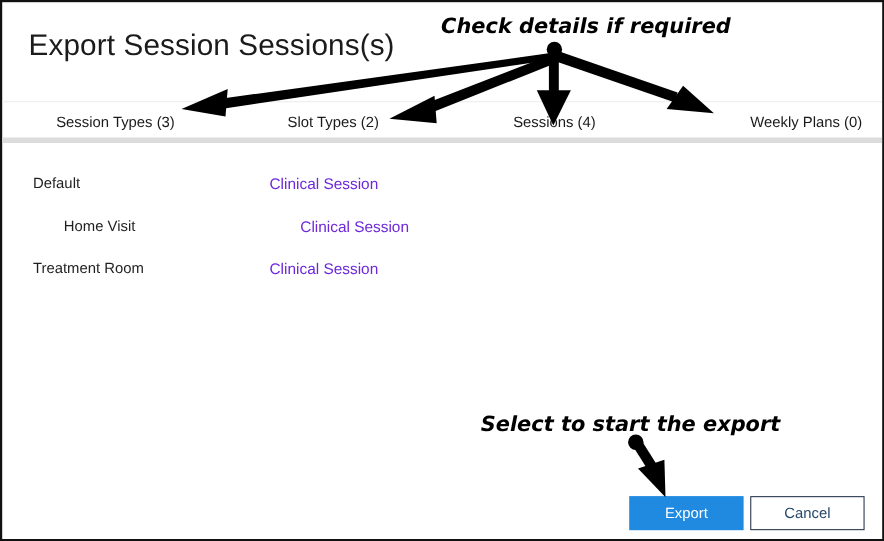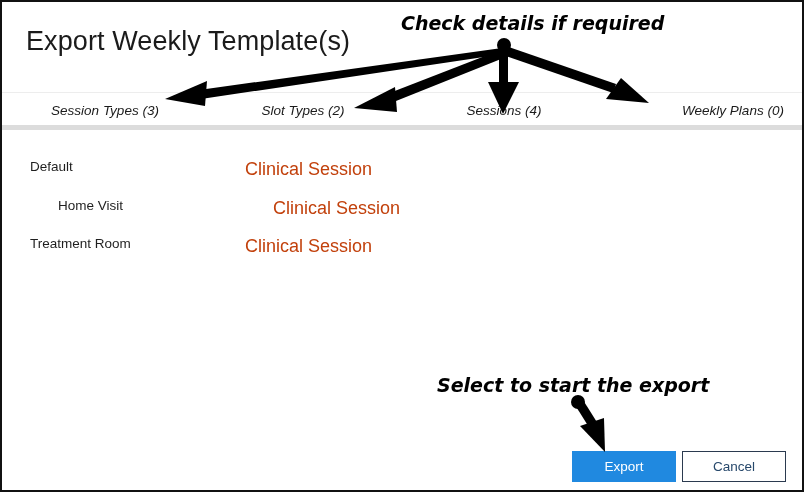--- a/index.html
+++ b/index.html
@@ -52,21 +52,20 @@
   }
   .tab {
     position: absolute;
     top: 8px;
     transform: translateX(-50%);
     font-size: 13.5px;
     color: #1b1b1b;
     white-space: nowrap;
     cursor: pointer;
     padding: 2px 4px;
-    font-style: italic;
   }
   .tab-sep {
     position: absolute;
     left: 0;
     top: 123px;
     width: 100%;
     height: 5px;
     background: #dcdcdc;
   }
 
@@ -89,22 +88,22 @@
     left: 28px;
     top: 0;
     font-size: 13.5px;
     color: #1f1f1f;
     white-space: nowrap;
   }
   .cell-type {
     position: absolute;
     left: 243px;
     top: 0;
-    font-size: 18px;
-    color: #c2410c;
+    font-size: 14px;
+    color: #6d28d9;
     white-space: nowrap;
   }
 
   
   .btn {
     position: absolute;
     box-sizing: border-box;
     font-size: 13.5px;
     text-align: center;
     cursor: pointer;
@@ -140,21 +139,21 @@
     height: 492px;
     pointer-events: none;
   }
 </style>
 </head>
 <body>
 
 <div id="dialog">
 
   <div class="title-bar">
-    <div class="dialog-title">Export Weekly Template(s)</div>
+    <div class="dialog-title">Export Session Sessions(s)</div>
   </div>
 
   <div class="tab-strip" id="tab-strip">
       <div class="tab" style="left: 103px;">Session Types (3)</div>
       <div class="tab" style="left: 301px;">Slot Types (2)</div>
       <div class="tab" style="left: 502px;">Sessions (4)</div>
       <div class="tab" style="left: 703px; margin-left: 28px;">Weekly Plans (0)</div>
     </div>
   <div class="tab-sep"></div>
 

